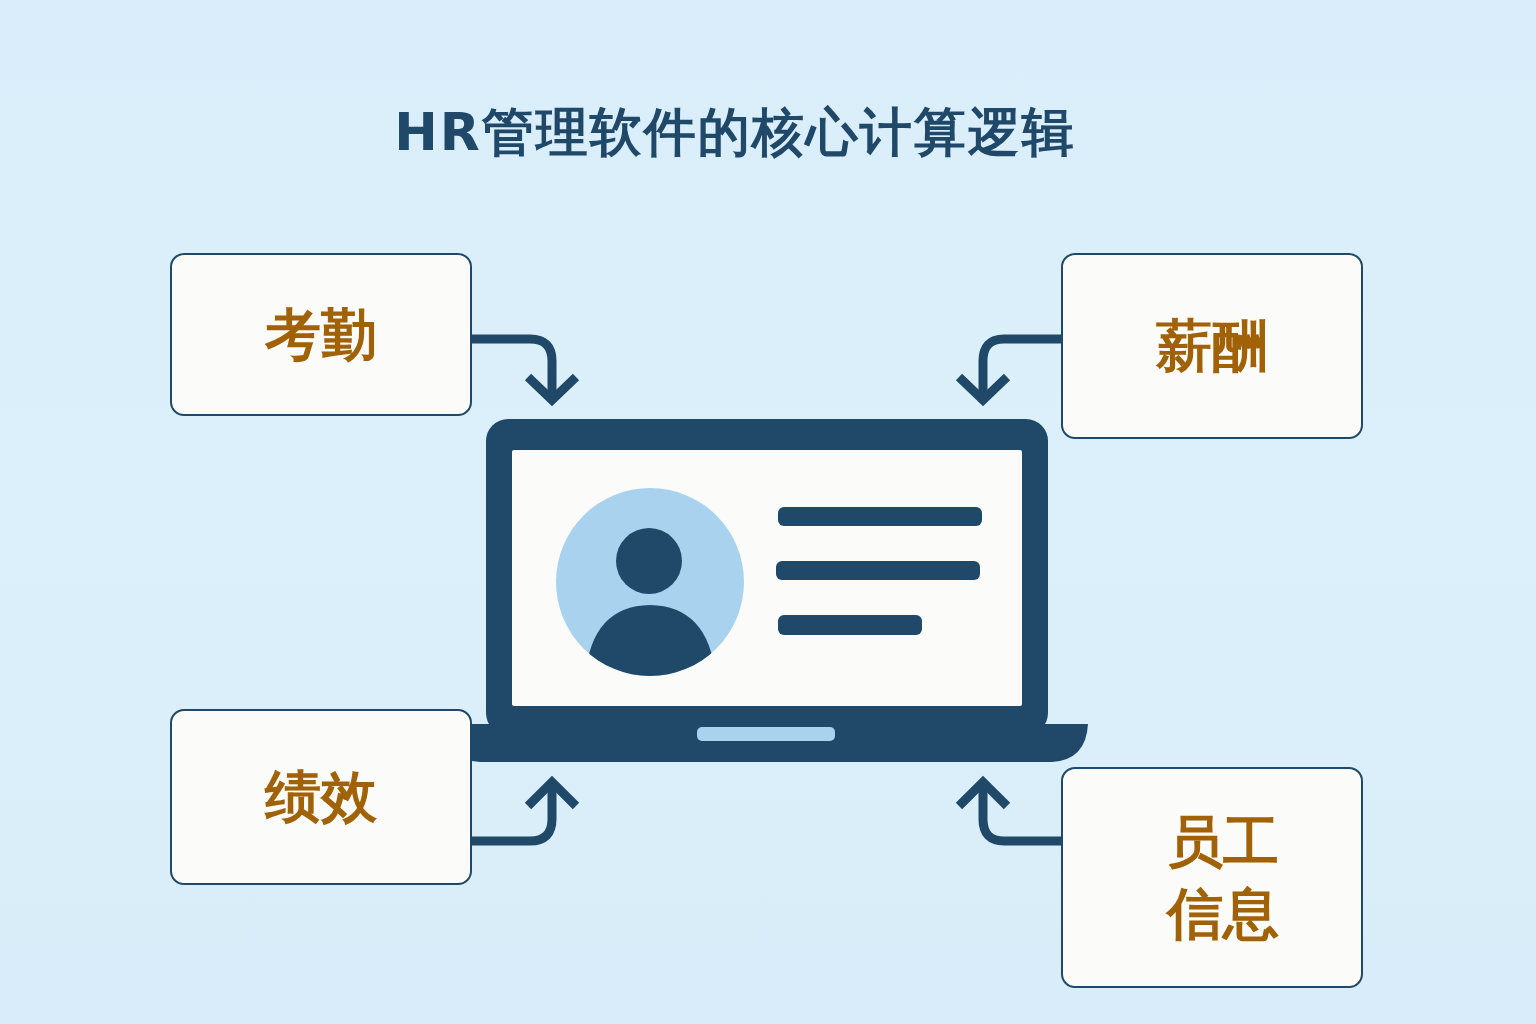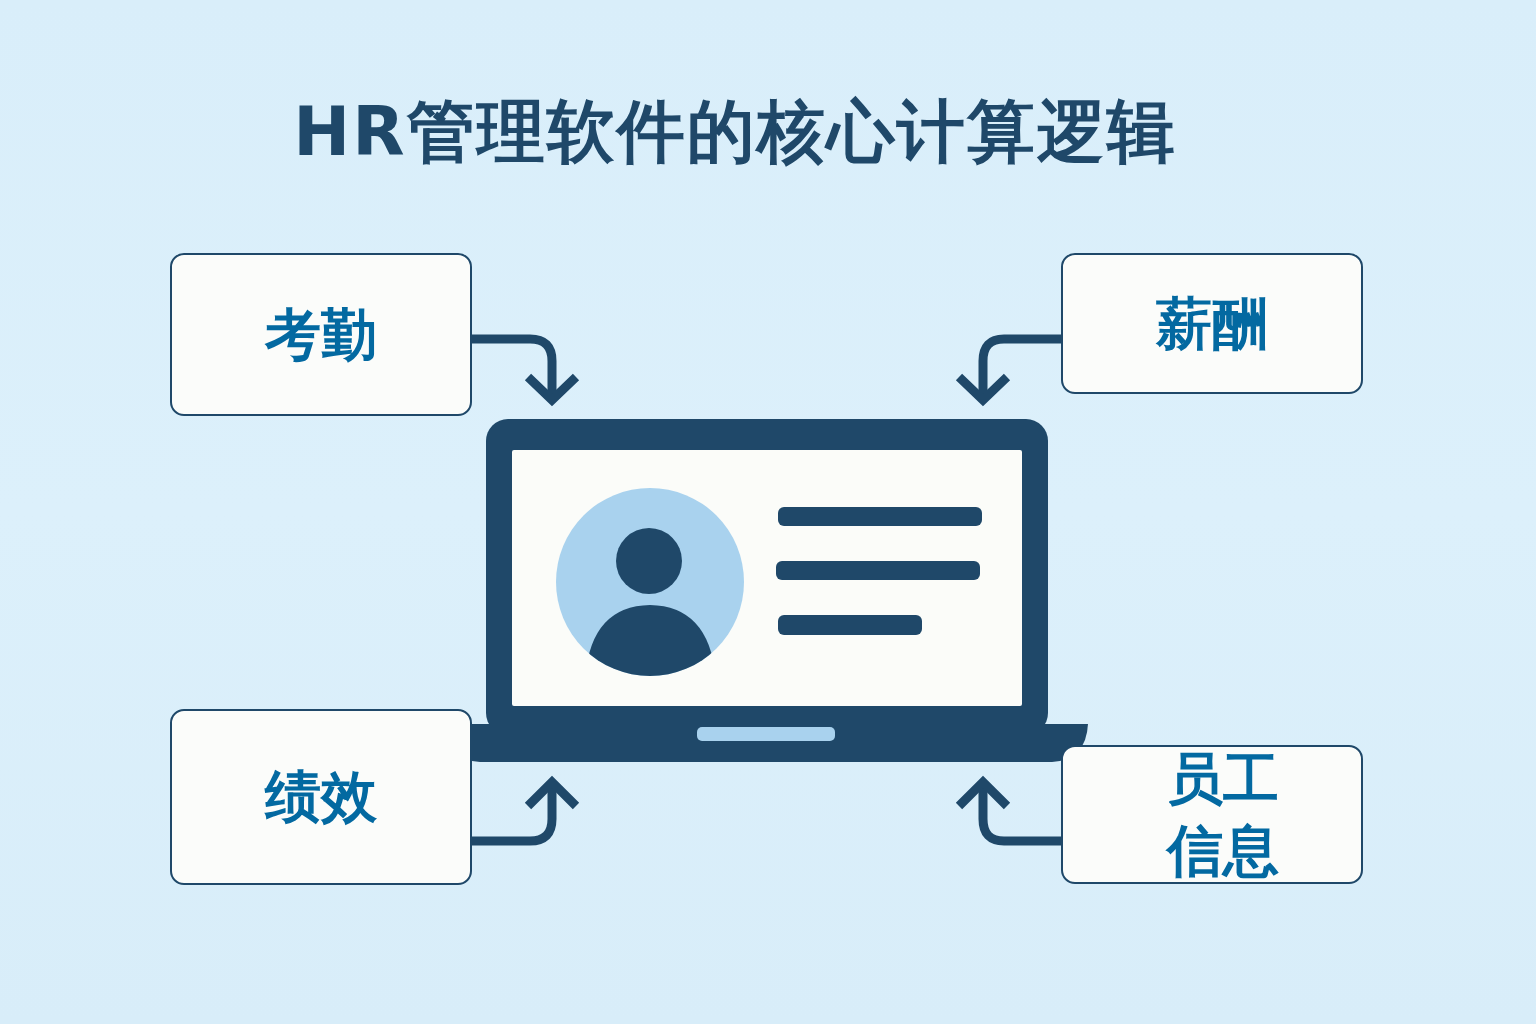--- a/index.html
+++ b/index.html
@@ -13,49 +13,49 @@
       overflow: hidden;
       background: linear-gradient(180deg, #d9eefa 0%, #dcf0fb 50%, #d8edf9 100%);
       font-family: "DejaVu Sans", "Liberation Sans", sans-serif;
     }
     .title {
       position: absolute;
       left: 0;
       top: 82px;
       width: 1470px;
       text-align: center;
-      font-size: 68px;
+      font-size: 52px;
       font-weight: bold;
       color: #1f4869;
       letter-spacing: 2px;
       line-height: 100px;
     }
     .node {
       position: absolute;
       box-sizing: border-box;
       background: #fbfcfa;
       border: 2.5px solid #1f4869;
       border-radius: 14px;
       display: flex;
       align-items: center;
       justify-content: center;
       text-align: center;
-      color: #0369a1;
+      color: #a16207;
       font-weight: bold;
       font-size: 56px;
       line-height: 70px;
     }
     .node .label {
       display: block;
       white-space: pre-line;
     }
     #node-attendance { left: 170px; top: 253px; width: 302px; height: 163px; }
-    #node-salary { left: 1061px; top: 253px; width: 302px; height: 141px; }
+    #node-salary { left: 1061px; top: 253px; width: 302px; height: 186px; }
     #node-performance { left: 170px; top: 709px; width: 302px; height: 176px; }
-    #node-employee { left: 1061px; top: 745px; width: 302px; height: 139px; padding-left: 22px; }
+    #node-employee { left: 1061px; top: 767px; width: 302px; height: 221px; padding-left: 22px; }
     #node-employee .label { line-height: 72px; }
 
     svg.overlay {
       position: absolute;
       left: 0;
       top: 0;
       width: 1536px;
       height: 1024px;
       pointer-events: none;
     }

